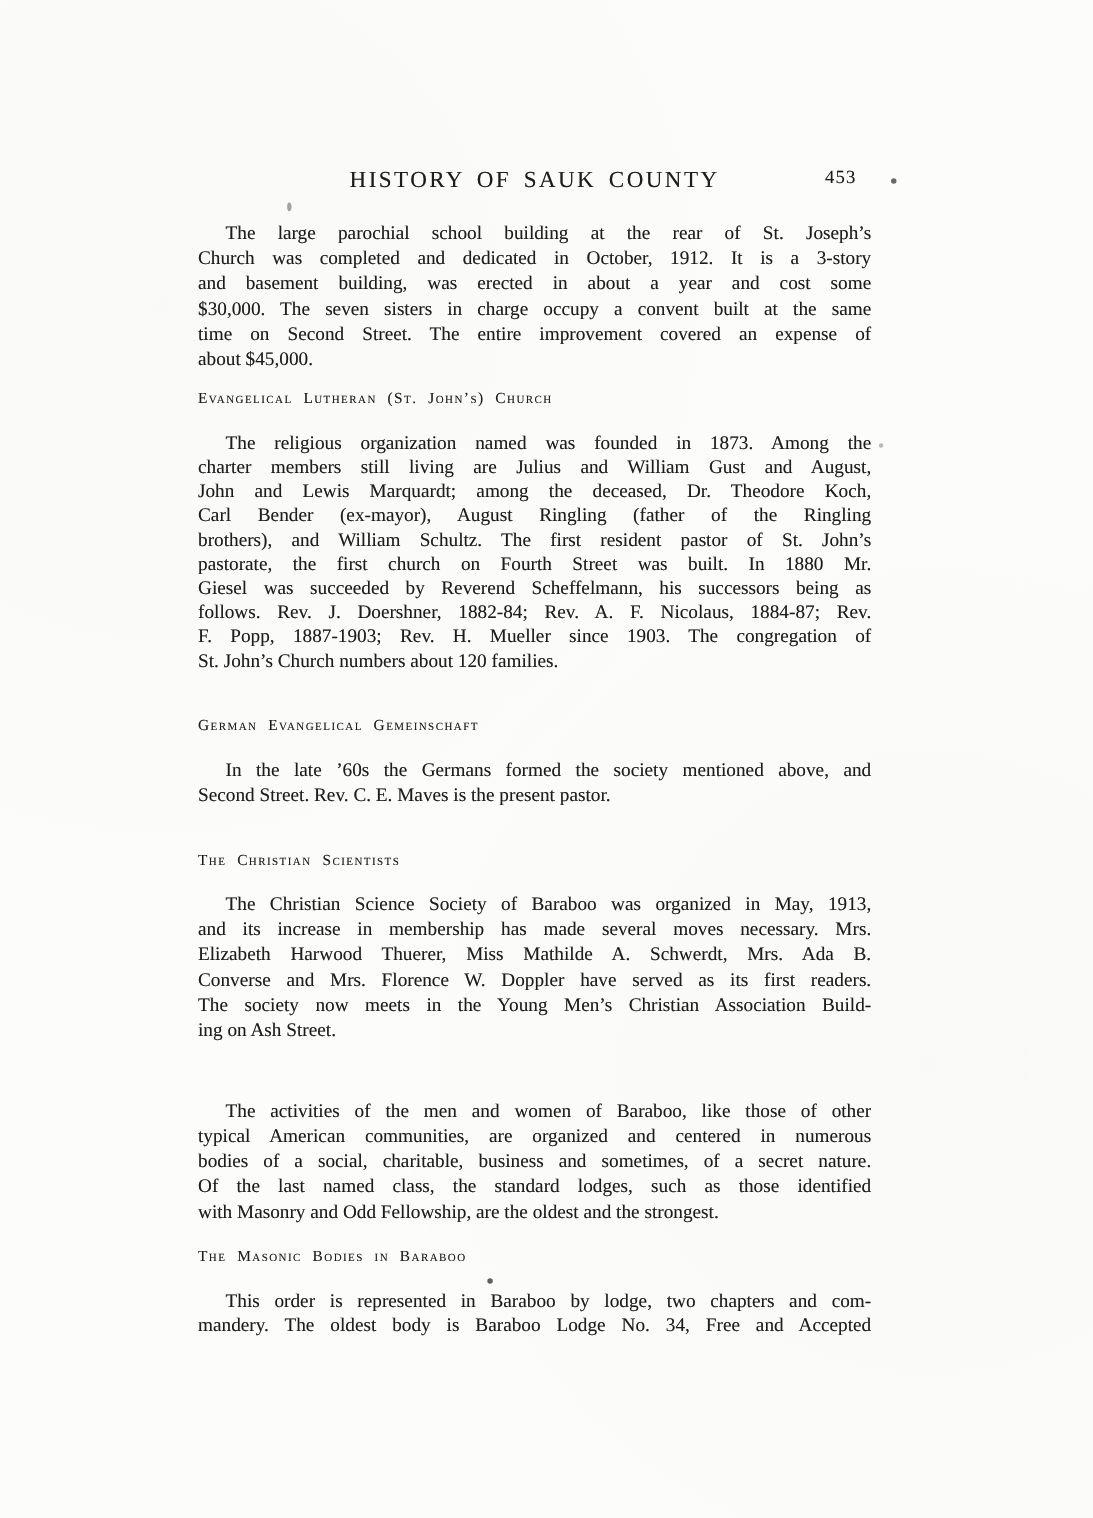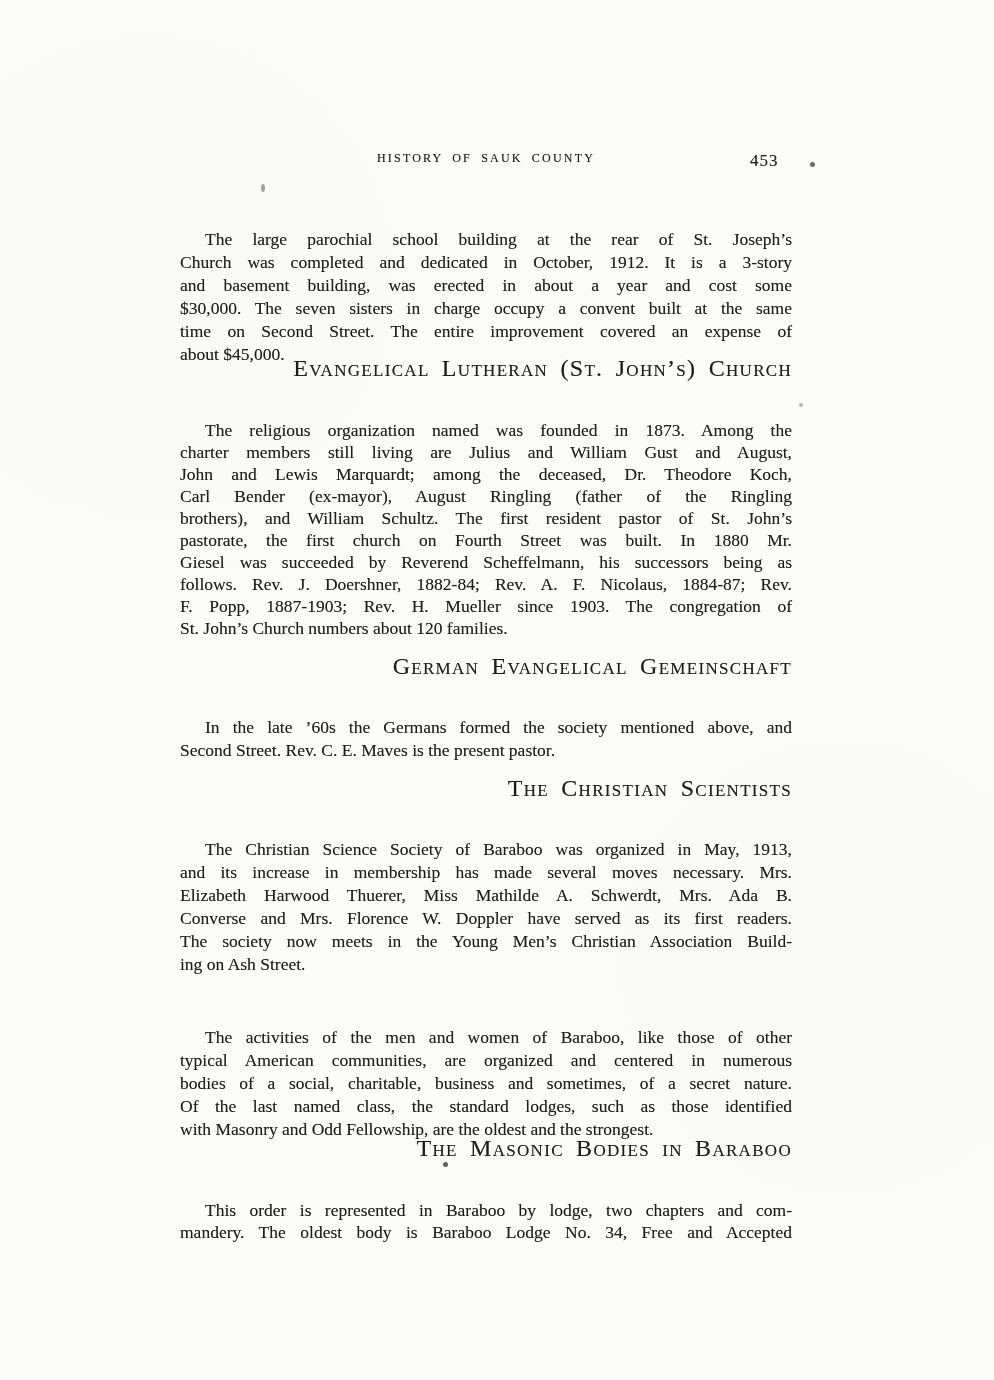--- a/index.html
+++ b/index.html
@@ -14,49 +14,49 @@
       radial-gradient(circle at 15% 20%, rgba(0,0,0,0.012), transparent 45%),
       radial-gradient(circle at 85% 70%, rgba(0,0,0,0.012), transparent 45%);
     font-family: "Liberation Serif", "DejaVu Serif", serif;
     color: #1d1d1d;
   }
   .page { position: absolute; inset: 0; }
   .abs { position: absolute; left: 180px; width: 612px; }
   .ink { text-shadow: 0 0 0.6px rgba(10,10,10,0.4); }
 
   .running-title {
-    font-size: 12px;
+    font-size: 21px;
     letter-spacing: 2.2px;
     word-spacing: 4px;
     text-align: center;
   }
   .pagenum {
     left: 750px; width: 60px;
     font-size: 17px;
     letter-spacing: 1px;
     text-align: left;
   }
   .sec-heading {
     font-variant: small-caps;
-    font-size: 24px;
+    font-size: 14px;
     letter-spacing: 1.3px;
     word-spacing: 5px;
-    text-align: right;
+    text-align: left;
     white-space: nowrap;
   }
   .para {
     font-size: 17.5px;
     line-height: 23px;
     text-align: justify;
   }
   .lh22 { line-height: 22px; }
   .para .tline { text-align: justify; text-align-last: justify; }
   .para .tlast { text-align-last: left; }
   .para.justify-all .tlast { text-align-last: justify; }
-  .para .tline:first-child { text-indent: 25px; margin-top: 28px; }
+  .para .tline:first-child { text-indent: 25px; }
 
   .speck {
     position: absolute;
     background: #3a3a3a;
     border-radius: 50%;
   }
 </style>
 </head>
 <body>
 

